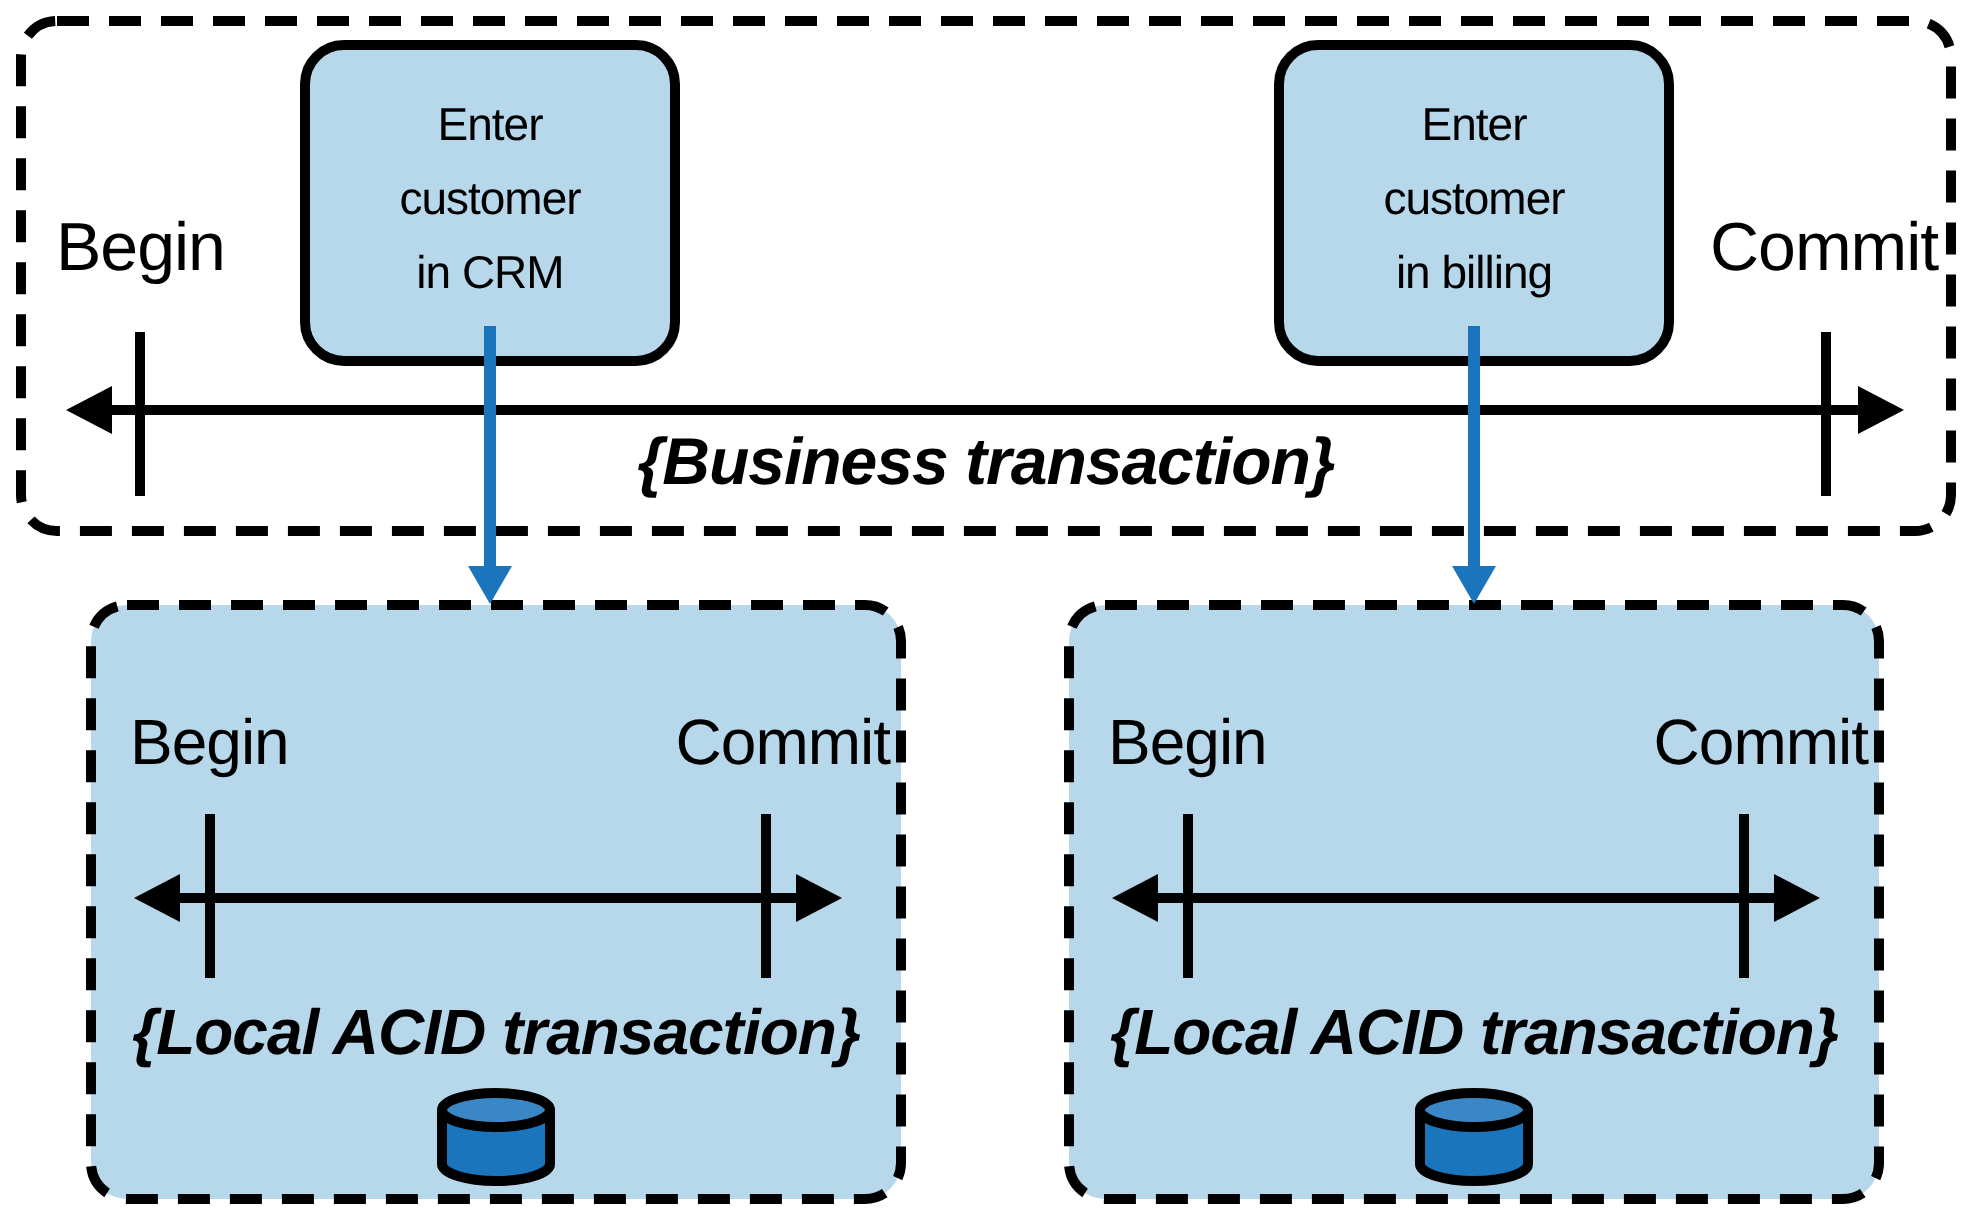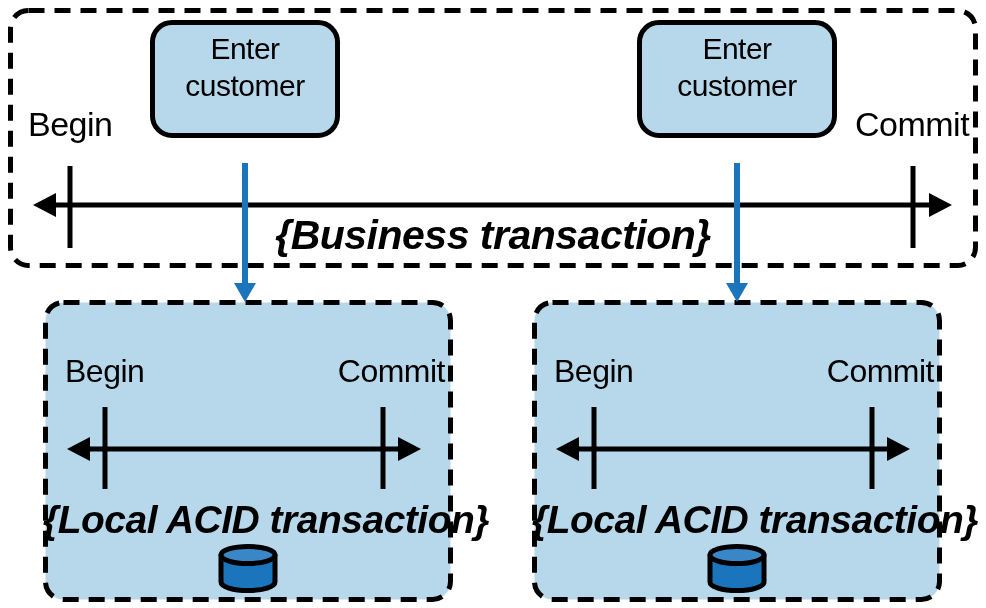--- a/index.html
+++ b/index.html
@@ -40,35 +40,35 @@
   }
   .svc-label { font-size: 32px; }
   .caption {
     position: absolute;
     text-align: center;
     font-weight: 700;
     font-style: italic;
     white-space: nowrap;
     letter-spacing: -0.5px;
   }
-  .biz-caption { left: 0; top: 204px; width: 970px; font-size: 41px; }
-  .svc-caption { left: 0; top: 198px; width: 410px; font-size: 39px; }
+  .biz-caption { left: 0; top: 204px; width: 970px; font-size: 33px; }
+  .svc-caption { left: 0; top: 198px; width: 410px; font-size: 32px; }
 
   
   .task-box {
     position: absolute;
     top: 12px;
-    height: 118px;
+    height: 163px;
     background: var(--panel-fill);
     border: 5px solid var(--line-black);
     border-radius: 22px;
     text-align: center;
-    font-size: 30px;
+    font-size: 23px;
     line-height: 37px;
-    padding-top: 5px;
+    padding-top: 19px;
     letter-spacing: -0.5px;
   }
   .task-box span { display: block; }
   .task-crm { left: 142px; width: 190px; }
   .task-billing { left: 629px; width: 200px; }
 
   
   .timeline { position: absolute; }
   .timeline line { stroke: var(--line-black); stroke-width: 5; }
   .timeline polygon { fill: var(--line-black); }
@@ -113,25 +113,27 @@
       <polygon points="924,47 901,35 901,59"></polygon>
       <line x1="42" y1="8" x2="42" y2="90"></line>
       <line x1="885" y1="8" x2="885" y2="90"></line>
     </svg>
 
     <div class="caption biz-caption">{Business transaction}</div>
 
     <div class="task-box task-crm">
       <span>Enter</span>
       <span>customer</span>
+      <span>in CRM</span>
     </div>
 
     <div class="task-box task-billing">
       <span>Enter</span>
       <span>customer</span>
+      <span>in billing</span>
     </div>
   </div>
 
   <div class="dashed-box" style="left:43px; top:300px; width:410px; height:302px;">
     <svg class="box-border" width="410" height="302" viewBox="0 0 410 302">
       <rect class="panel-fill" x="2.5" y="2.5" width="405" height="297" rx="18"></rect>
     </svg>
 
     <div class="label svc-label" style="left:22px; top:54px;">Begin</div>
     <div class="label svc-label" style="right:8px; top:54px;">Commit</div>

